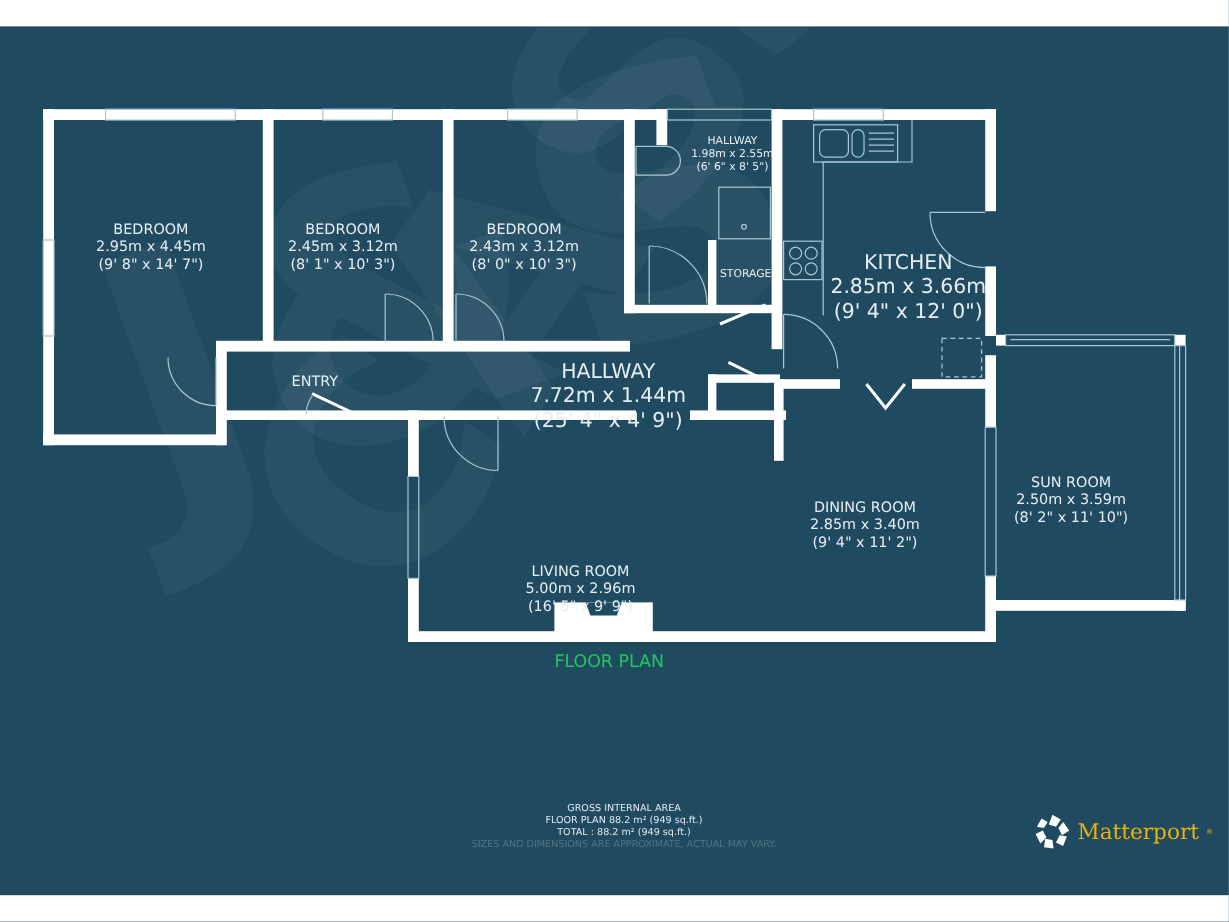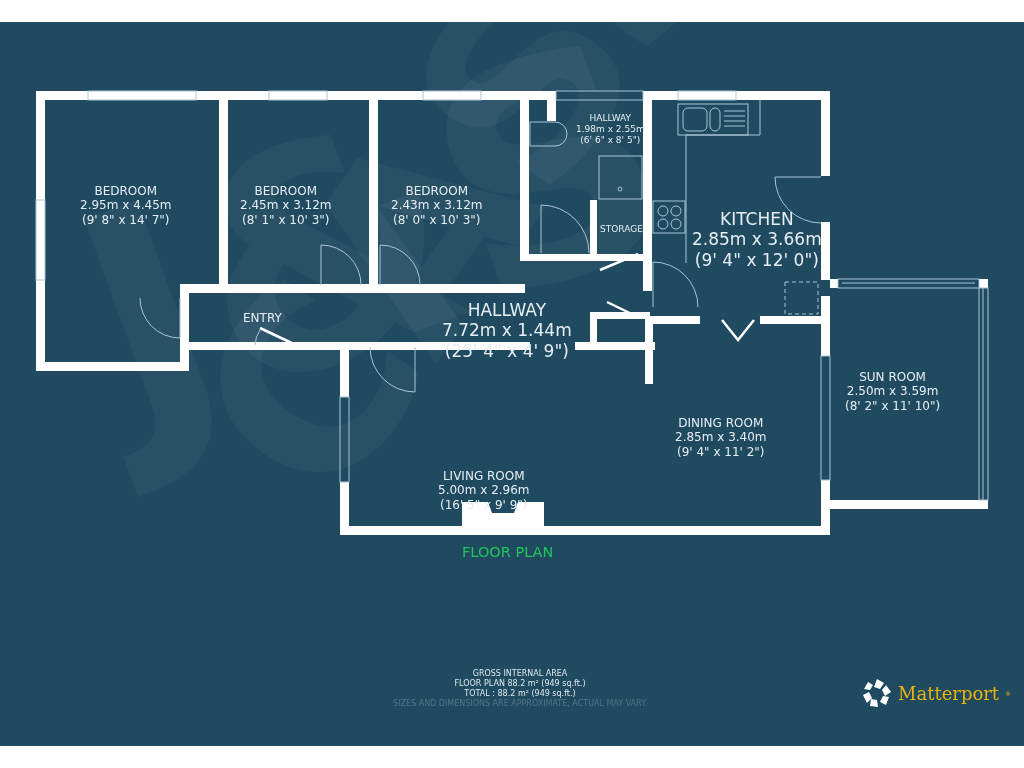--- a/index.html
+++ b/index.html
@@ -206,21 +206,21 @@
   <div class="room-label lg" style="left:438px; top:407px;margin-top:40px;">
     <span class="name">LIVING ROOM</span>
     <span class="metric">5.00m x 2.96m</span>
     <span class="imperial">(16' 5" x 9' 9")</span>
   </div>
   <div class="room-label lg" style="left:675px; top:394px;">
     <span class="name">DINING ROOM</span>
     <span class="metric">2.85m x 3.40m</span>
     <span class="imperial">(9' 4" x 11' 2")</span>
   </div>
-  <div class="room-label lg" style="left:845px; top:348px;">
+  <div class="room-label lg" style="left:845px; top:373px;">
     <span class="name">SUN ROOM</span>
     <span class="metric">2.50m x 3.59m</span>
     <span class="imperial">(8' 2" x 11' 10")</span>
   </div>
 
   <div class="floor-title">FLOOR PLAN</div>
 
   <div class="area-info">
     <div>GROSS INTERNAL AREA</div>
     <div>FLOOR PLAN 88.2 m² (949 sq.ft.)</div>

